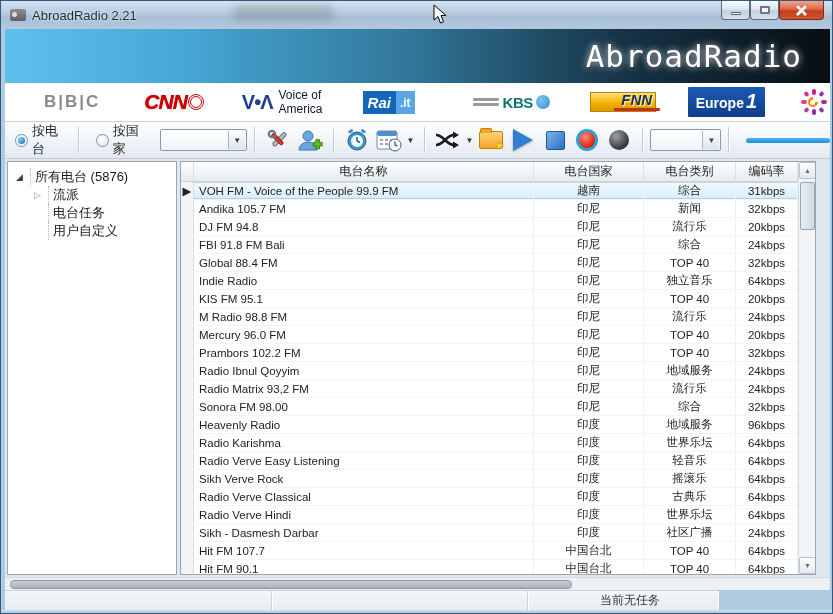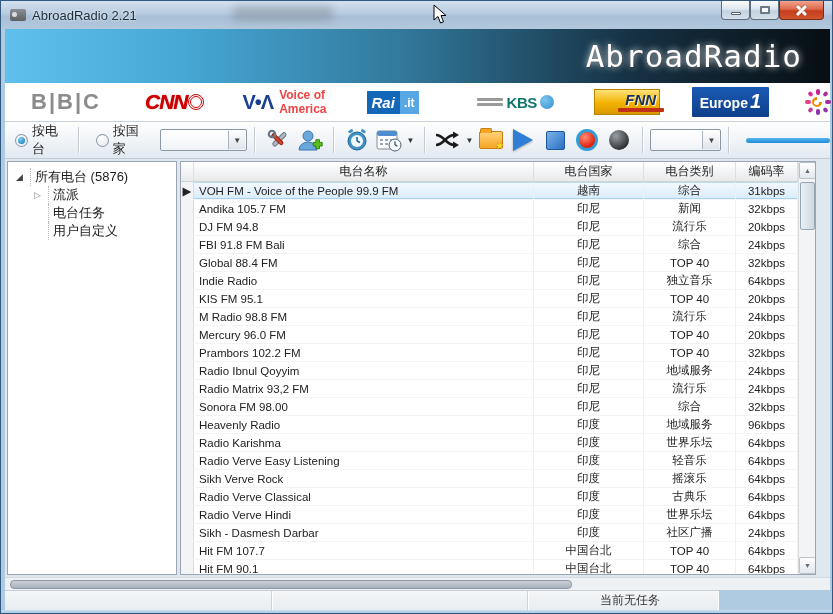--- a/index.html
+++ b/index.html
@@ -30,36 +30,36 @@
   .banner { position:absolute; left:4px; top:28px; width:825px; height:54px;
     background:linear-gradient(90deg,#5fc0ee 0%,#46a6d4 22%,#32799c 48%,#173346 75%,#070e13 100%);
     display:flex; align-items:center; justify-content:flex-end; }
   .brand { font-family:"DejaVu Sans Mono","Liberation Mono",monospace; font-size:31px; color:#fff; padding-right:28px;
     text-shadow:0 0 7px rgba(255,255,255,.9),1px 1px 2px rgba(0,0,0,.6); letter-spacing:1px; }
 
   
   .logostrip { position:absolute; left:4px; top:82px; width:825px; height:39px; background:#fff;
     border-bottom:1px solid #c8d2dc; display:flex; align-items:center; }
   .logo { display:flex; align-items:center; }
-  .logo-bbc { margin-left:26px; font-size:22px; font-weight:bold; color:#8b8b8b; letter-spacing:2px; }
+  .logo-bbc { margin-left:39px; font-size:17px; font-weight:bold; color:#8b8b8b; letter-spacing:2px; }
   .logo-cnn { margin-left:44px; font-size:21px; font-weight:bold; color:#cc0000; font-style:italic; letter-spacing:-1px; text-shadow:0 0 1px #cc0000; }
   .cnn-globe { width:16px; height:16px; border:3px double #cc0000; border-radius:50%; margin-left:1px; }
   .logo-voa { margin-left:38px; }
   .voa-mark { font-size:20px; font-weight:bold; color:#1c3f94; letter-spacing:-1px; }
-  .voa-text { font-size:12px; font-weight:bold; color:#ef4444; margin-left:6px; }
+  .voa-text { font-size:12px; font-weight:normal; color:#0f172a; margin-left:6px; }
   .logo-rai { margin-left:40px; }
   .rai-box { background:#1466b8; color:#fff; font-weight:bold; font-size:15px; padding:3px 5px; font-style:italic; }
   .rai-it { background:#57a7e4; color:#fff; font-weight:bold; font-size:12px; padding:5px 4px 4px; }
   .logo-alj { margin-left:32px; width:22px; height:26px; background:radial-gradient(circle at 40% 35%,#f5d37a,#d8a328 60%,#b07d12); border-radius:50% 50% 50% 4px; transform:rotate(45deg); box-shadow:inset 0 0 4px #8a5e06; }
   .logo-kbs { margin-left:26px; display:flex; align-items:center; }
   .kbs-small { display:flex; flex-direction:column; gap:2px; margin-right:4px; }
   .kbs-small i { display:block; width:26px; height:3px; background:#9a9a9a; border-radius:1px; }
   .kbs-text { font-size:15px; font-weight:bold; color:#0f766e; letter-spacing:-.5px; }
   .kbs-globe { width:14px; height:14px; border-radius:50%; background:radial-gradient(circle at 35% 35%,#7fc4ef,#2f8fd0); margin-left:3px; }
-  .logo-fnn { margin-left:40px; width:66px; height:26px; background:linear-gradient(#ffe27a,#f3b200 55%,#d99a00); border:1px solid #b88400; display:flex; flex-direction:column; align-items:center; justify-content:center;padding-left:28px; }
+  .logo-fnn { margin-left:40px; width:66px; height:20px; background:linear-gradient(#ffe27a,#f3b200 55%,#d99a00); border:1px solid #b88400; display:flex; flex-direction:column; align-items:center; justify-content:center;padding-left:28px; }
   .fnn-text { font-size:15px; font-weight:bold; font-style:italic; color:#16325c; line-height:13px; text-shadow:1px 1px 0 #fff3c0; }
   .fnn-sub { width:46px; height:4px; background:#c23018; border-radius:1px; margin-top:2px; }
   .logo-e1 { margin-left:32px; background:linear-gradient(#1a5ab4,#0f3f8a); padding:3px 8px 4px; display:flex; align-items:baseline; border-radius:1px; }
   .e1-word { color:#fff; font-size:14px; font-weight:bold; }
   .e1-digit { color:#fff; font-size:20px; font-weight:bold; font-style:italic; margin-left:2px; }
   .logo-cs { margin-left:36px; }
   .cs-word1 { font-size:15px; color:#8c8c8c; margin-left:5px; }
 
   
   .toolbar { position:absolute; left:4px; top:121px; width:825px; height:37px;

